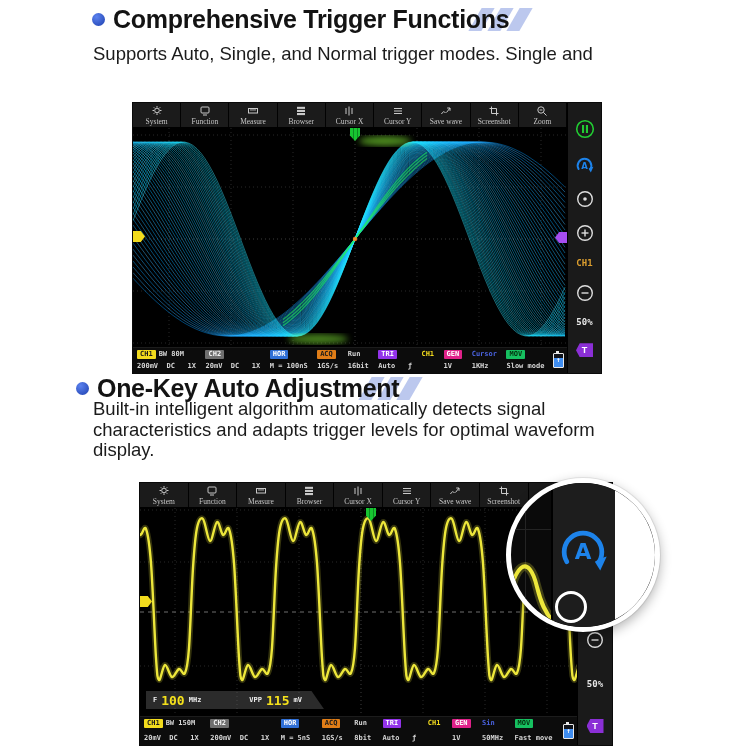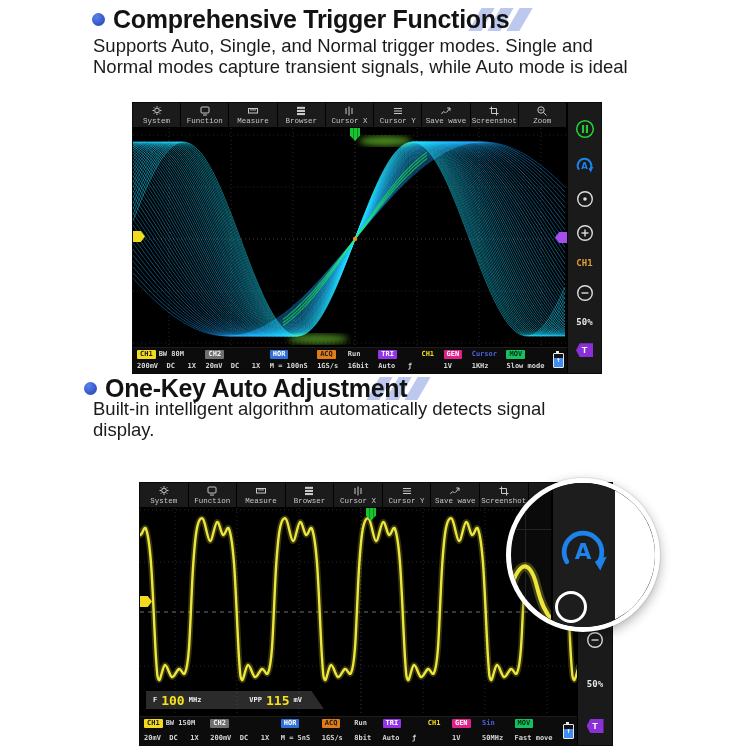--- a/index.html
+++ b/index.html
@@ -15,21 +15,21 @@
   .slashes{display:inline-flex;gap:6px;margin-left:-34px;position:relative;z-index:1;}
   .slash{width:13px;height:23px;background:#bcc8ee;transform:skewX(-30deg);}
   .para{position:absolute;font-size:18.5px;color:#1b1b1b;line-height:20.5px;z-index:2;}
 
   
   .scope{position:absolute;background:#050505;display:flex;box-shadow:0 0 0 1px #0a0a0a;}
   .scope-left{display:flex;flex-direction:column;flex:1;min-width:0;}
   .toolbar{height:24px;display:flex;background:#191919;border-bottom:1px solid #000;}
   .titem{flex:1;display:flex;flex-direction:column;align-items:center;justify-content:center;
          gap:1px;border-right:1px solid #020202;background:#1b1b1b;color:#c6c6c6;
-         font-family:Liberation Mono, monospace;font-size:7.5px;white-space:nowrap;cursor:pointer;}
+         font-family:Liberation Serif, serif;font-size:7.5px;white-space:nowrap;cursor:pointer;}
   .titem svg{display:block;}
   .wavebox{position:relative;flex:1;background:#000;overflow:hidden;}
   .wavebox svg.wave{position:absolute;left:0;top:0;}
 
   .statusbar{height:23px;display:flex;justify-content:space-between;align-items:stretch;
              background:#0c0c0c;border-top:1px solid #1c1c1c;padding:1px 3px;
              font-family:"DejaVu Sans Mono",monospace;font-weight:bold;font-size:7px;color:#d6d6d6;}
   .sgroup{display:flex;flex-direction:column;justify-content:space-between;padding:1px 1px;white-space:pre;}
   .srow1{height:9px;line-height:9px;display:flex;align-items:center;gap:3px;}
   .srow2{height:9px;line-height:9px;}
@@ -82,23 +82,22 @@
 
 <div class="h-row" style="left:92px;top:5px;justify-content:flex-end;">
   <span class="h-bullet"></span>
   <span class="h-text">Comprehensive Trigger Functions</span>
   <span class="slashes">
     <span class="slash"></span>
       <span class="slash"></span>
       <span class="slash"></span>
   </span>
 </div>
-<div class="para" style="left:93px;top:36px;">
+<div class="para" style="left:93px;top:44px;">
   <div>Supports Auto, Single, and Normal trigger modes. Single and</div>
-  <div>Normal modes capture transient signals, while Auto mode is ideal</div>
 </div>
 
 <div class="scope" style="left:133px;top:103px;width:468px;height:270px;">
   <div class="scope-left">
     <div class="toolbar" id="toolbar1">
         <div class="titem">
           <svg width="12" height="11">
             <circle cx="6" cy="5.5" r="2.3" fill="none" stroke="#c9c9c9"></circle>
             <g stroke="#c9c9c9">
               <line x1="6" y1="1" x2="6" y2="2.6"></line>
@@ -311,31 +310,32 @@
         <svg width="18" height="18">
           <circle cx="9" cy="9" r="7.3" fill="none" stroke="#dedede" stroke-width="1.4"></circle>
           <line x1="5.5" y1="9" x2="12.5" y2="9" stroke="#dedede" stroke-width="1.4"></line>
         </svg>
       </div>
       <div class="sb-label">50%</div>
       <div class="trig-tag">T</div>
     </div>
 </div>
 
-<div class="h-row" style="left:84px;top:374px;">
+<div class="h-row" style="left:76px;top:374px;">
   <span class="h-bullet"></span>
   <span class="h-text">One-Key Auto Adjustment</span>
   <span class="slashes">
     <span class="slash"></span>
       <span class="slash"></span>
       <span class="slash"></span>
   </span>
 </div>
 <div class="para" style="left:93px;top:399px;">
   <div>Built-in intelligent algorithm automatically detects signal</div>
+  <div>characteristics and adapts trigger levels for optimal waveform</div>
   <div>display.</div>
 </div>
 
 <div class="scope" style="left:140px;top:483px;width:472px;height:262px;">
   <div class="scope-left">
     <div class="toolbar" id="toolbar2">
         <div class="titem">
           <svg width="12" height="11">
             <circle cx="6" cy="5.5" r="2.3" fill="none" stroke="#c9c9c9"></circle>
             <g stroke="#c9c9c9">

